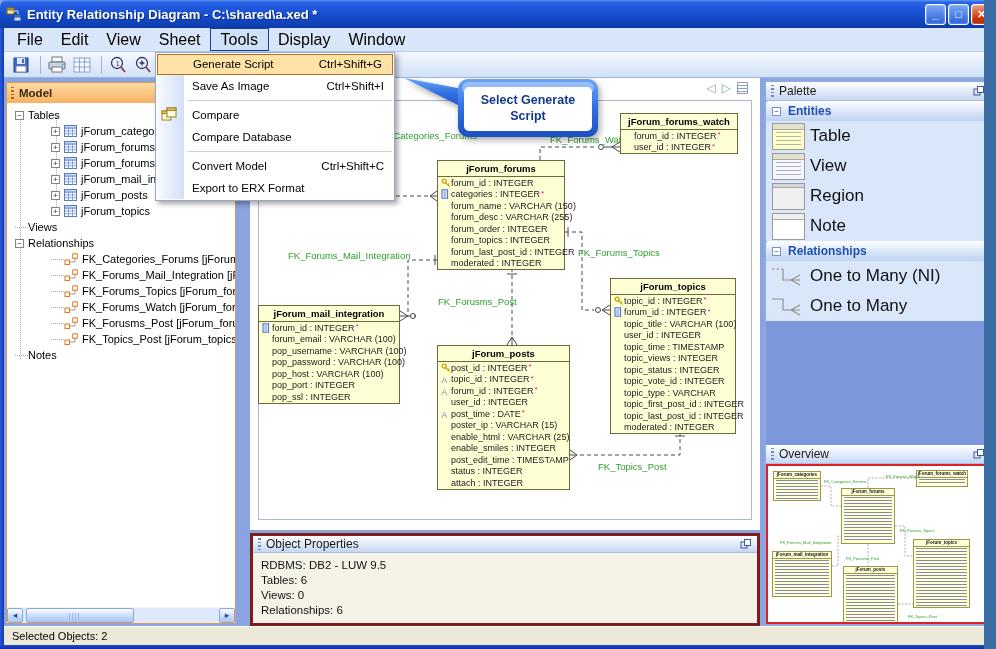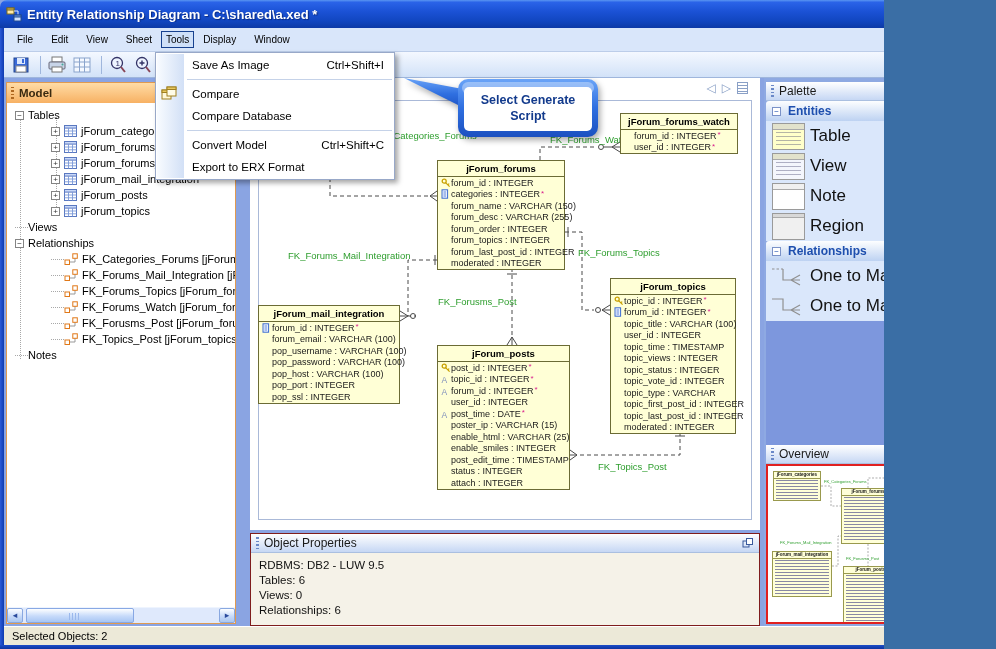--- a/index.html
+++ b/index.html
@@ -1,36 +1,36 @@
 <!DOCTYPE html>
 <html><head>
 <meta charset="utf-8">
 <style>
   html,body{margin:0;padding:0;background:#3a6ea5;}
   *{box-sizing:border-box;}
-  .window{position:relative;width:884px;height:649px;overflow:hidden;
+  .window{position:relative;width:984px;height:649px;overflow:hidden;
     font-family:"Liberation Sans",sans-serif;background:#8aa4e2;}
   
   .titlebar{position:absolute;left:0;top:0;width:996px;height:28px;
     border-radius:7px 7px 0 0;display:flex;align-items:center;padding:0 4px 0 6px;
     background:linear-gradient(180deg,#5a96f2 0%,#2a63e8 8%,#1b52d6 40%,#1146c0 75%,#0d3aa6 100%);}
   .title-text{color:#fff;font-size:13px;font-weight:bold;text-shadow:1px 1px 1px #0a2a80;
     margin-left:5px;flex:1;white-space:nowrap;overflow:hidden;}
   .win-btn{width:21px;height:21px;margin-left:2px;border:1px solid #fff;border-radius:3px;
     background:linear-gradient(180deg,#7aa6f8,#2b63d8);color:#fff;font-size:11px;line-height:18px;
     text-align:center;font-weight:bold;box-shadow:inset 0 0 2px rgba(255,255,255,.7);}
   .win-btn.close{background:linear-gradient(180deg,#f0a088,#cf3500 70%,#b32a00);}
   .border-left,.border-right{position:absolute;top:28px;height:617px;width:4px;
     background:linear-gradient(90deg,#2a5ad8,#0f3bb0);}
   .border-left{left:0;}.border-right{left:992px;}
   .border-bottom{position:absolute;left:0;top:645px;width:996px;height:4px;background:linear-gradient(180deg,#1c4cc8,#0c34a0);}
   .menubar{position:absolute;left:4px;top:28px;width:988px;height:24px;background:#d9e6fa;
-    border-bottom:1px solid #bccde9;display:flex;align-items:center;font-size:10px;padding-left:4px;}
+    border-bottom:1px solid #bccde9;display:flex;font-size:16px;padding-left:4px;}
   .mb-item{padding:3px 9px;color:#000;}
-  .mb-item.active{border:1px solid #17418f;background:#cfe0f8;padding:2px 4px;}
+  .mb-item.active{border:1px solid #17418f;background:#cfe0f8;padding:2px 10px;}
   .toolbar{position:absolute;left:4px;top:52px;width:988px;height:26px;
     background:linear-gradient(180deg,#f4f8ff,#d2e2f8);border-bottom:1px solid #9fb6dc;
     display:flex;align-items:center;padding-left:6px;}
   .tb-icon{width:22px;height:21px;margin-right:3px;display:flex;align-items:center;justify-content:center;}
   .tb-sep{width:1px;height:18px;background:#9fb6dc;margin:0 5px;}
   
   .model-panel{position:absolute;left:6px;top:82px;width:230px;height:542px;
     border:1px solid #e09a50;display:flex;flex-direction:column;background:#fff;}
   .model-header{height:20px;background:linear-gradient(180deg,#ffdca6,#f7b163);
     display:flex;align-items:center;font-size:11.5px;font-weight:bold;color:#3a2a10;padding:0 4px;}
@@ -80,21 +80,21 @@
   .menu-row .ms{padding-right:10px;}
   .menu-row.hl{height:21px;line-height:19px;margin:0 1px;background:#ffe3a6;border:1px solid #b06c22;padding-left:35px;}
   .menu-sep{height:1px;background:#c5d2e8;margin:3px 2px 3px 31px;}
   .menu-gutter-icon{position:absolute;left:5px;top:3px;}
   
   .callout{position:absolute;left:398px;top:74px;width:205px;height:68px;z-index:60;}
   .callout svg{filter:drop-shadow(2px 3px 3px rgba(0,0,0,.35));}
   .callout-text{position:absolute;left:64px;top:18px;width:132px;text-align:center;
     font-size:12.5px;font-weight:bold;color:#123a8c;line-height:16px;}
   
-  .objprops{position:absolute;left:250px;top:533px;width:510px;height:93px;border:1px solid #7f1d1d;
+  .objprops{position:absolute;left:250px;top:533px;width:510px;height:93px;border:3px solid #7f1d1d;
     display:flex;flex-direction:column;background:#f5f2e8;}
   .pane-header{height:19px;background:linear-gradient(180deg,#ffffff,#c6d7f4);
     border-bottom:1px solid #aabfe0;display:flex;align-items:center;font-size:12px;color:#1a1a1a;padding:0 5px;}
   .pane-header .drag-dots{background-image:repeating-linear-gradient(180deg,#6a88c8 0 1.5px,transparent 1.5px 3.5px);}
   .pane-title{flex:1;}
   .op-body{flex:1;padding:5px 8px;font-size:11.5px;color:#111;}
   .op-line{line-height:15px;}
   
   .right-panel{position:absolute;left:764px;top:78px;width:228px;height:548px;background:#8ea9e2;
     display:flex;flex-direction:column;padding:4px 2px 0 2px;}
@@ -677,29 +677,29 @@
             <span>Table</span>
           </div>
           <div class="pal-item">
             <span class="pal-ic">
               <span class="th th-view"></span>
             </span>
             <span>View</span>
           </div>
           <div class="pal-item">
             <span class="pal-ic">
+              <span class="th th-region"></span>
+            </span>
+            <span>Region</span>
+          </div>
+          <div class="pal-item">
+            <span class="pal-ic">
               <span class="th th-note"></span>
             </span>
             <span>Note</span>
-          </div>
-          <div class="pal-item">
-            <span class="pal-ic">
-              <span class="th th-region"></span>
-            </span>
-            <span>Region</span>
           </div>
         </div>
         <div class="sec-header">
           <span class="sec-minus">−</span>
           <span>Relationships</span>
         </div>
         <div class="sec-items">
           <div class="pal-item">
             <span class="pal-ic">
               <svg width="36" height="20" viewBox="0 0 36 20">
@@ -793,20 +793,24 @@
       <polygon points="6,4 70,16 70,36" fill="url(#cg)"></polygon>
       <rect x="60" y="5" width="140" height="58" rx="10" fill="url(#cg)"></rect>
       <rect x="66" y="13" width="128" height="44" rx="5" fill="#ffffff"></rect>
       <rect x="64" y="8" width="132" height="12" rx="6" fill="#ffffff" opacity="0.35"></rect>
     </svg>
     <div class="callout-text">Select Generate Script</div>
   </div>
 
   <div class="menu" id="tools-menu">
     <div class="menu-strip"></div>
+  <div class="menu-row hl">
+        <span class="ml">Generate Script</span>
+        <span class="ms">Ctrl+Shift+G</span>
+      </div>
       <div class="menu-row">
         <span class="ml">Save As Image</span>
         <span class="ms">Ctrl+Shift+I</span>
       </div>
       <div class="menu-sep"></div>
       <div class="menu-row">
         <span class="menu-gutter-icon"><svg width="17" height="15" viewBox="0 0 17 15">
             <rect x="1" y="4" width="9" height="9" fill="#fff8d8" stroke="#a08020"></rect>
             <rect x="1" y="4" width="9" height="2.5" fill="#e8c860" stroke="#a08020"></rect>
             <rect x="6" y="1" width="9" height="9" fill="#fffce8" stroke="#a08020"></rect>

